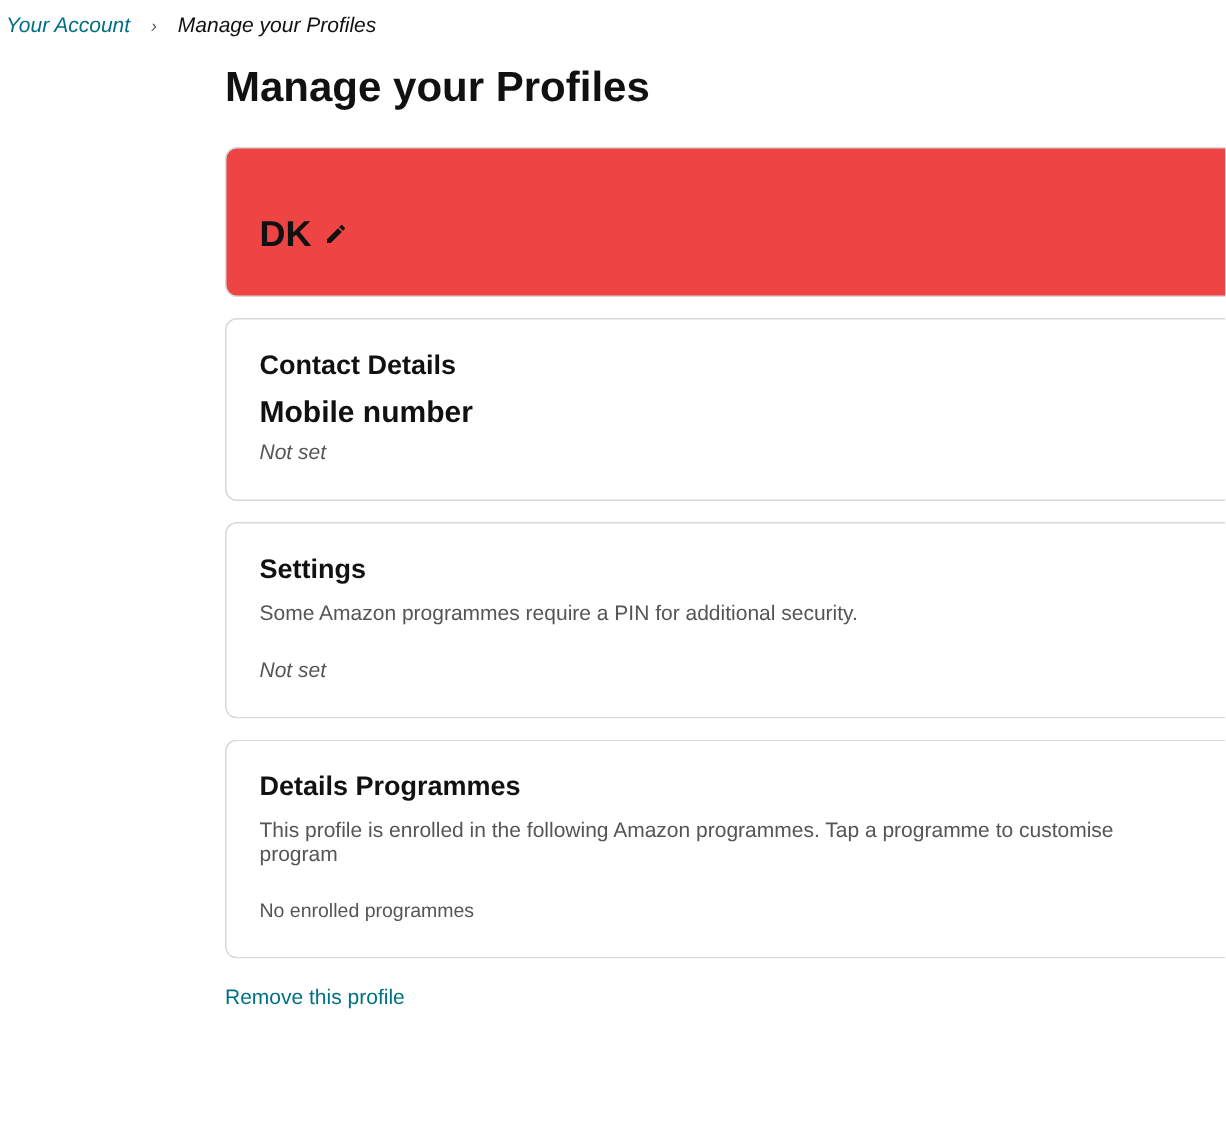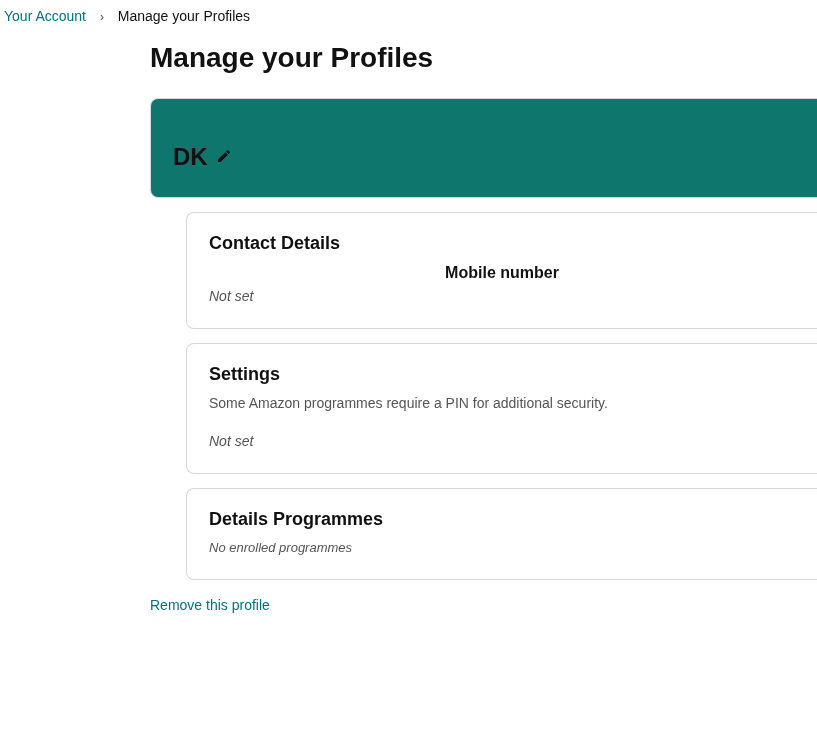--- a/index.html
+++ b/index.html
@@ -9,20 +9,21 @@
     }
     body {
       font-family: "Amazon Ember", Arial, sans-serif;
       color: #111;
       background: #fff;
       width: 817px;
     }
     .breadcrumb {
       padding: 8px 0 8px 4px;
       font-size: 14px;
+      font-style: italic;
     }
     .breadcrumb a {
       color: #007185;
       text-decoration: none;
     }
     .breadcrumb .sep {
       color: #555;
       margin: 0 10px;
       font-size: 12px;
     }
@@ -32,21 +33,21 @@
     .content {
       padding-left: 150px;
     }
     .page-title {
       font-size: 28px;
       font-weight: 700;
       margin-top: 10px;
       margin-bottom: 24px;
     }
     .profile-header {
-      background: #0f766e;
+      background: #ef4444;
       border: 1px solid #d5d9d9;
       border-right: none;
       border-radius: 8px 0 0 8px;
       padding: 44px 22px 26px 22px;
       margin-bottom: 14px;
     }
     .profile-name-row {
       display: flex;
       align-items: center;
       gap: 8px;
@@ -61,46 +62,43 @@
       height: 18px;
       cursor: pointer;
     }
     .card {
       border: 1px solid #d5d9d9;
       border-right: none;
       border-radius: 8px 0 0 8px;
       padding: 20px 22px 24px 22px;
       margin-bottom: 14px;
       background: #fff;
-      margin-left: 36px;
     }
     .card h2 {
       font-size: 18px;
       font-weight: 700;
       margin-bottom: 10px;
     }
     .card .desc {
       font-size: 14px;
       color: #555;
       margin-bottom: 22px;
     }
     .field-label {
-      font-size: 16px;
+      font-size: 20px;
       font-weight: 700;
       margin-bottom: 6px;
-      text-align: center;
     }
     .field-value {
       font-size: 14px;
       color: #555;
       font-style: italic;
     }
     .empty-msg {
       font-size: 13px;
-      font-style: italic;
       color: #555;
       margin-top: 8px;
     }
     .remove-link {
       display: inline-block;
       color: #007185;
       font-size: 14px;
       text-decoration: none;
       margin-top: 3px;
       margin-bottom: 10px;
@@ -137,17 +135,18 @@
   </div>
 
   <div class="card">
     <h2>Settings</h2>
     <p class="desc">Some Amazon programmes require a PIN for additional security.</p>
     <div class="field-value">Not set</div>
   </div>
 
   <div class="card">
     <h2>Details Programmes</h2>
+    <p class="desc">This profile is enrolled in the following Amazon programmes. Tap a programme to customise program</p>
     <div class="empty-msg">No enrolled programmes</div>
   </div>
 
   <a class="remove-link">Remove this profile</a>
 </div>
 
 </body></html>

